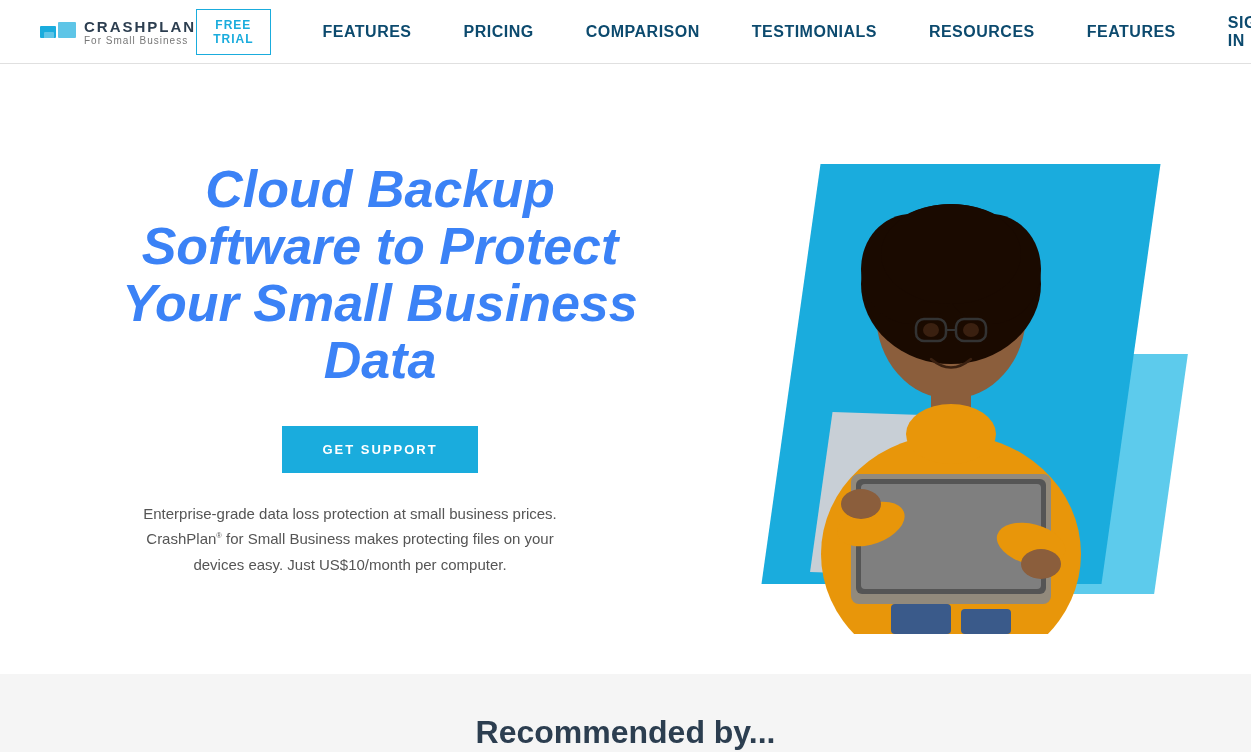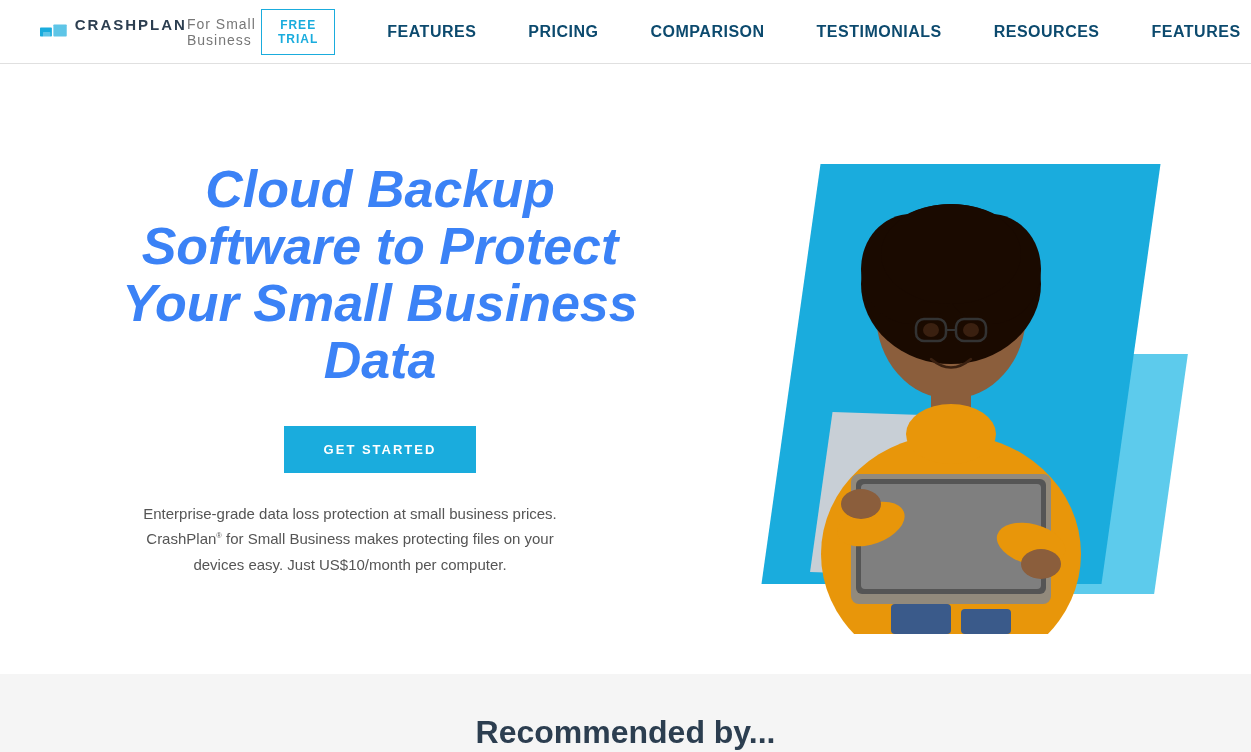--- a/index.html
+++ b/index.html
@@ -19,30 +19,30 @@
       display: flex;
       align-items: center;
       gap: 8px;
     }
     .logo-icon {
       width: 36px;
       height: 28px;
     }
     .logo-text {
       display: flex;
-      flex-direction: row;
+      flex-direction: column;
     }
     .logo-name {
       font-size: 15px;
       font-weight: 700;
       color: #2c3e50;
       letter-spacing: 2px;
     }
     .logo-sub {
-      font-size: 14px;
+      font-size: 10px;
       color: #777;
       letter-spacing: 1px;
     }
     nav {
       display: flex;
       align-items: center;
       gap: 28px;
     }
     .nav-item {
       font-size: 16px;
@@ -216,21 +216,21 @@
     <a class="nav-item">RESOURCES</a>
     <a class="nav-item">FEATURES</a>
     <a class="nav-item">SIGN IN</a>
   </nav>
 </header>
 
 <section class="hero">
   <div class="hero-left">
     <h1 class="hero-title">Cloud Backup Software to Protect Your Small Business Data</h1>
     <div class="hero-cta">
-      <button class="btn-get-started">GET STARTED</button>
+      <button class="btn-get-started">GET SUPPORT</button>
     </div>
     <p class="hero-description">
       Enterprise-grade data loss protection at small business prices. CrashPlan<sup>®</sup> for Small Business makes protecting files on your devices easy. Just US$10/month per computer.
     </p>
   </div>
 
   <div class="hero-right">
     <div class="shape-container">
       <div class="shape-blue-main"></div>
       <div class="shape-blue-light"></div>

